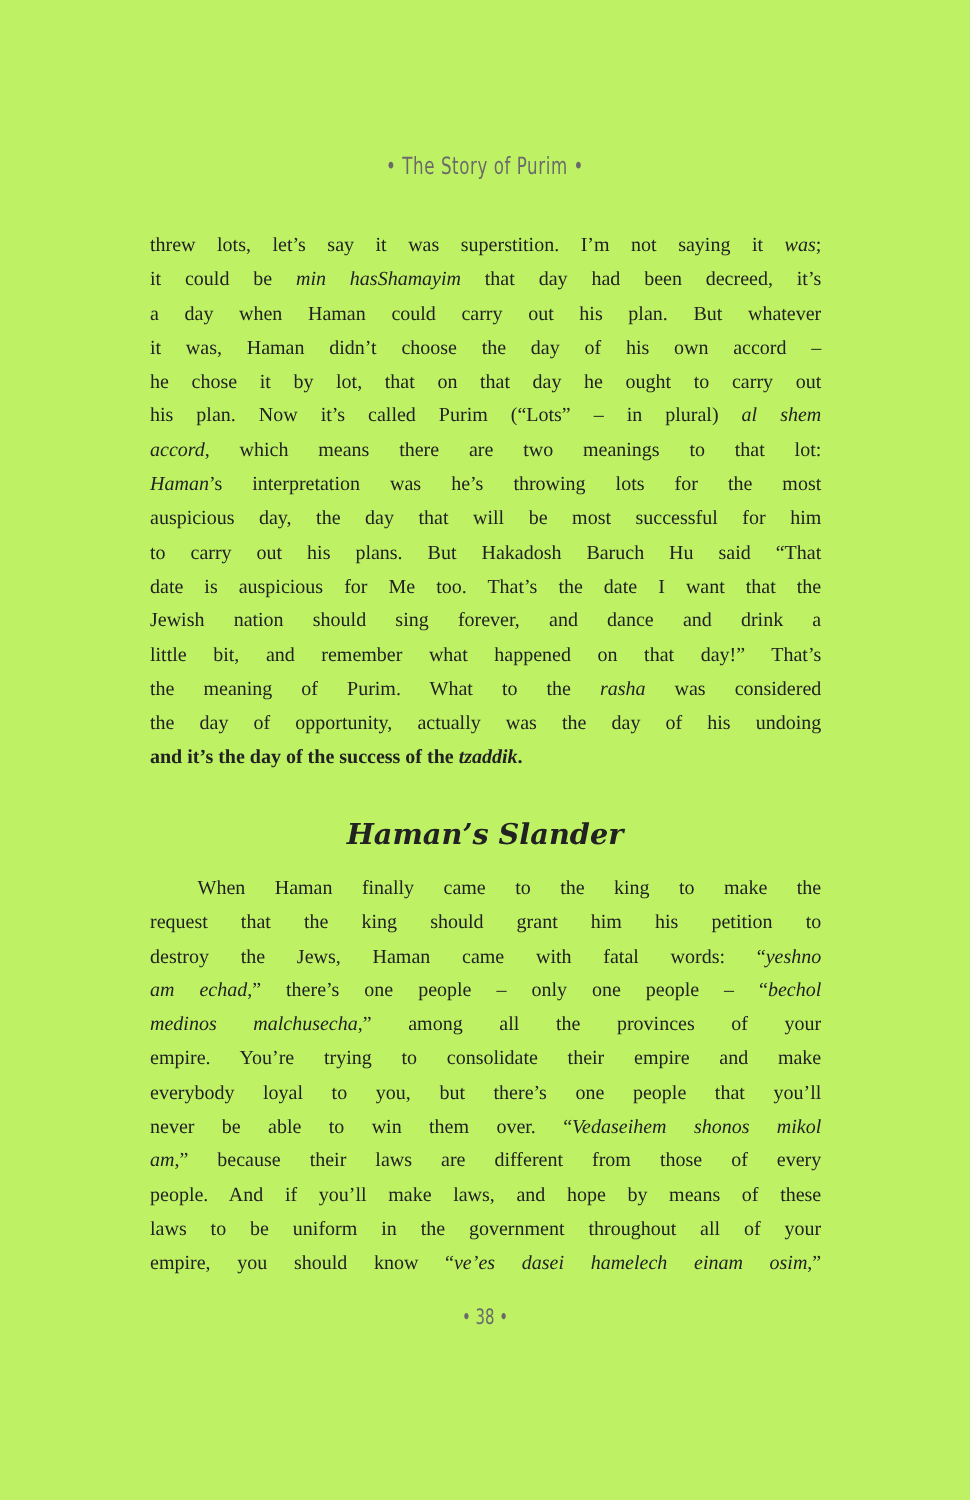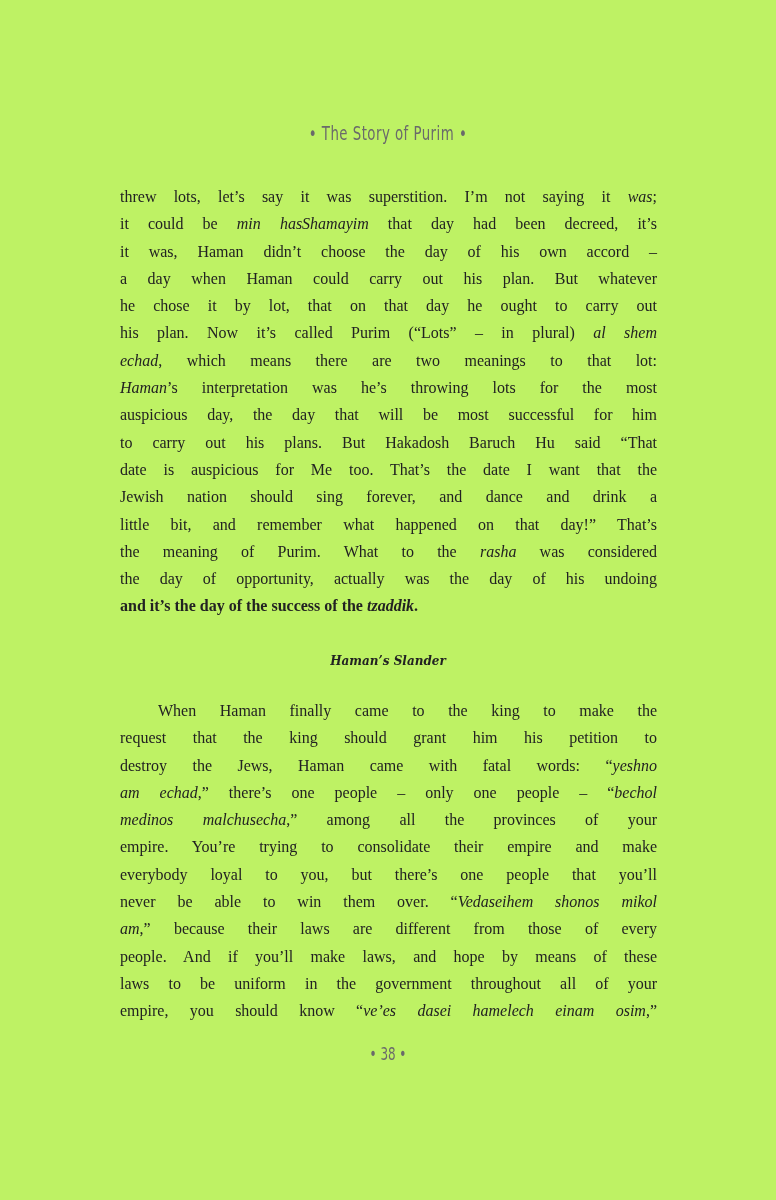--- a/index.html
+++ b/index.html
@@ -20,43 +20,43 @@
     .line {
       height: 27.3px; line-height: 27.3px; white-space: nowrap;
       text-align: justify; text-align-last: justify; display: block;
     }
     .line.last { text-align-last: left; font-weight: bold; }
     .line.indent { text-indent: 38px; }
     .line i { font-style: italic; }
     .heading {
       position: absolute; left: 0; width: 776px; top: 654px; text-align: center;
       font-family: "DejaVu Serif", "Liberation Serif", serif;
-      font-size: 12px; font-weight: bold; font-style: italic; color: #222222;
+      font-size: 23px; font-weight: bold; font-style: italic; color: #222222;
     }
     .folio {
       position: absolute; left: 0; width: 776px; top: 1044px; text-align: center;
       font-family: "DejaVu Sans Condensed", "Liberation Sans Narrow", "Liberation Sans", sans-serif;
       font-size: 17px; color: #6a6a6a;
       transform: scaleX(0.78); transform-origin: center;
     }
   </style>
 </head>
 <body>
 
 <div class="page">
   <div class="running-head">• The Story of Purim •</div>
 
   <div class="text-block" id="block1" style="top:183px;">
       <span class="line"><span>threw lots, let’s say it was superstition. I’m not saying it </span><i>was</i><span>;</span></span>
       <span class="line"><span>it could be </span><i>min hasShamayim</i><span> that day had been decreed, it’s</span></span>
+      <span class="line"><span>a day when Haman could carry out his plan. But whatever</span></span>
       <span class="line"><span>it was, Haman didn’t choose the day of his own accord –</span></span>
-      <span class="line"><span>a day when Haman could carry out his plan. But whatever</span></span>
       <span class="line"><span>he chose it by lot, that on that day he ought to carry out</span></span>
       <span class="line"><span>his plan. Now it’s called Purim (“Lots” – in plural) </span><i>al shem</i></span>
-      <span class="line"><i>echad</i><span>, which means there are two meanings to that lot:</span></span>
+      <span class="line"><i>accord</i><span>, which means there are two meanings to that lot:</span></span>
       <span class="line"><i>Haman</i><span>’s interpretation was he’s throwing lots for the most</span></span>
       <span class="line"><span>auspicious day, the day that will be most successful for him</span></span>
       <span class="line"><span>to carry out his plans. But Hakadosh Baruch Hu said “That</span></span>
       <span class="line"><span>date is auspicious for Me too. That’s the date I want that the</span></span>
       <span class="line"><span>Jewish nation should sing forever, and dance and drink a</span></span>
       <span class="line"><span>little bit, and remember what happened on that day!” That’s</span></span>
       <span class="line"><span>the meaning of Purim. What to the </span><i>rasha</i><span> was considered</span></span>
       <span class="line"><span>the day of opportunity, actually was the day of his undoing</span></span>
       <span class="line last"><span>and it’s the day of the success of the </span><i>tzaddik</i><span>.</span></span>
     </div>

